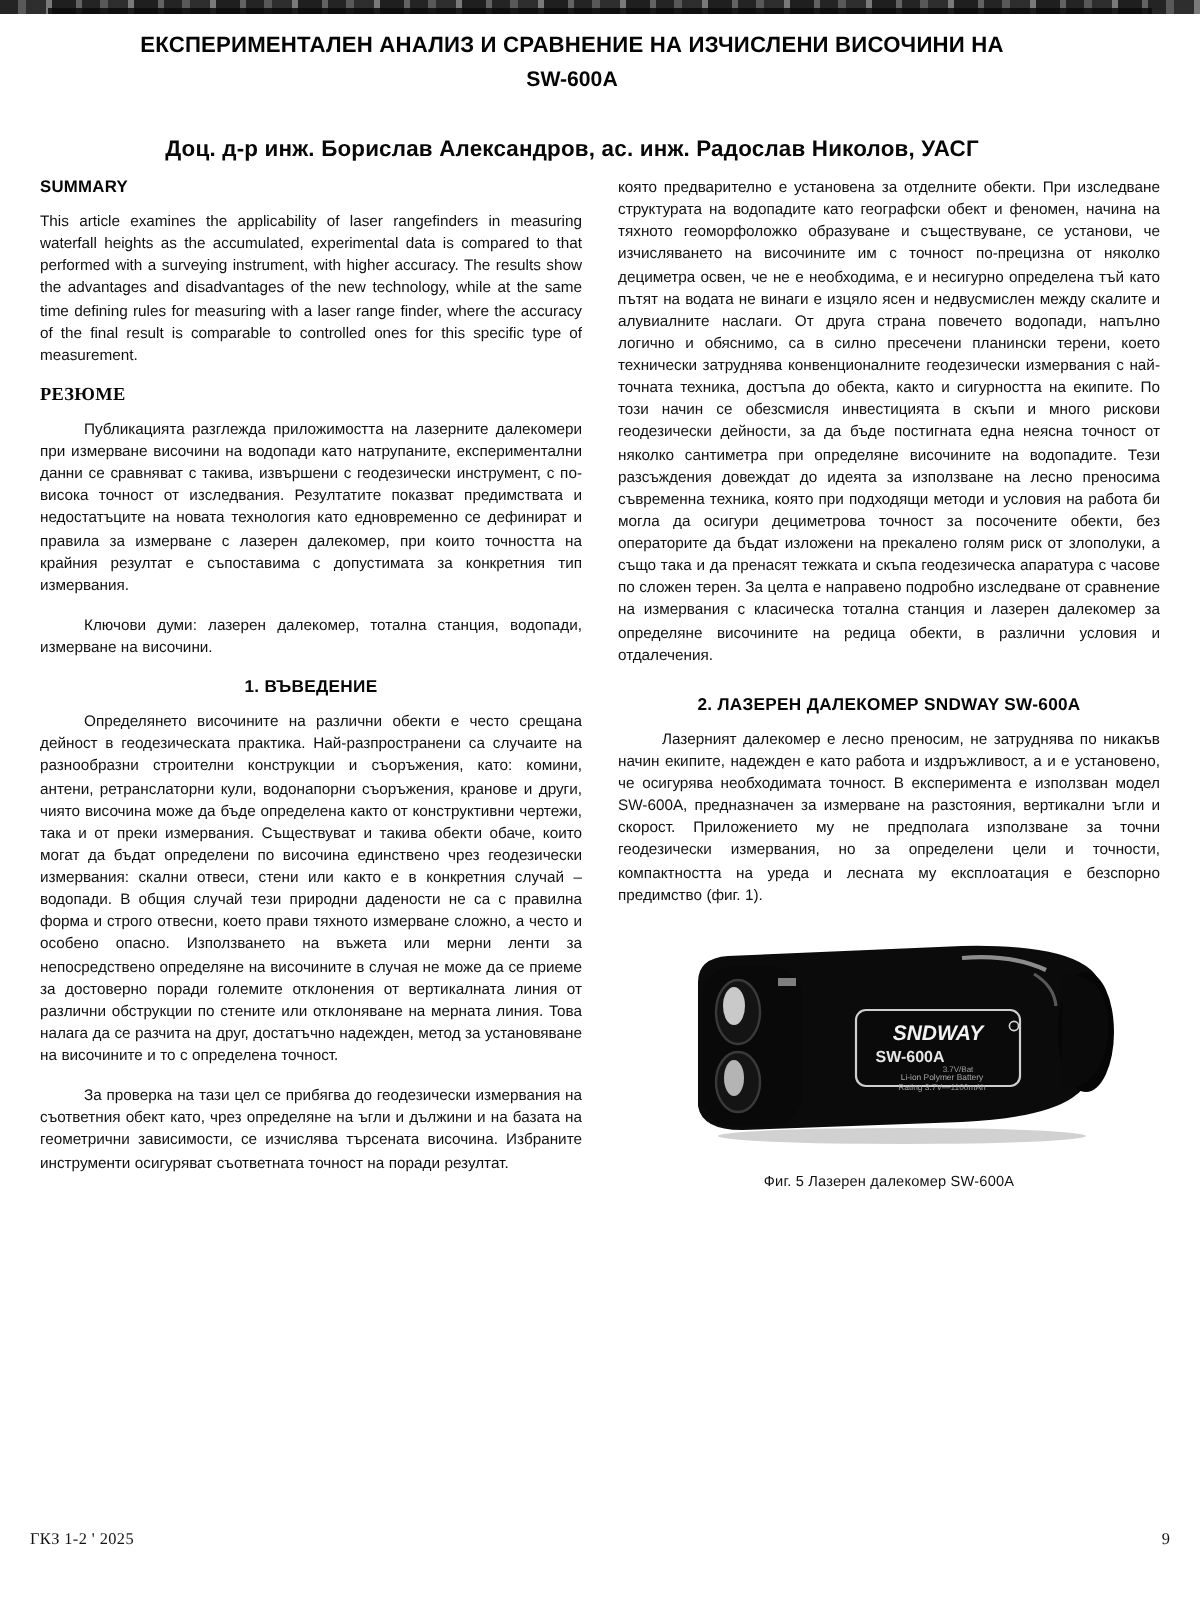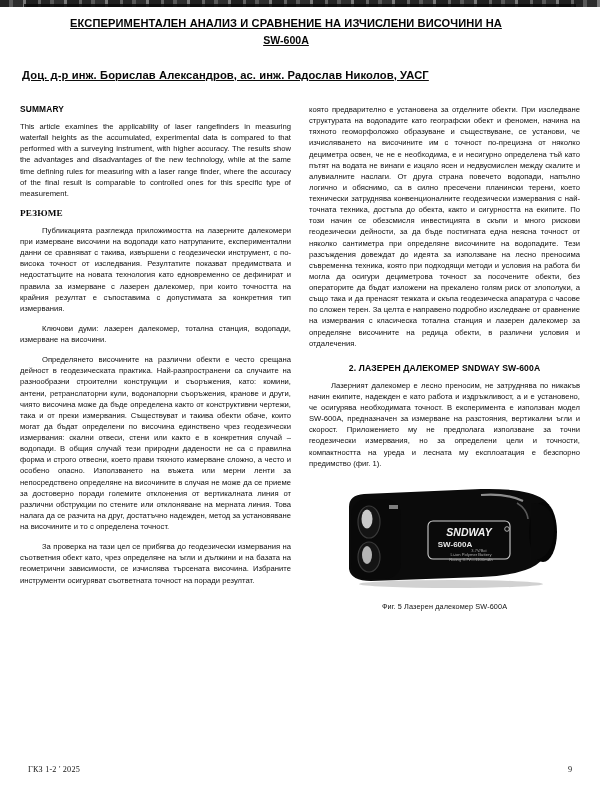--- a/index.html
+++ b/index.html
@@ -43,21 +43,20 @@
     opacity: .85;
   }
 
   .page {
     position: absolute;
     top: 0;
     left: 0;
     width: 572px;
     height: 800px;
     padding: 0;
-    text-decoration: underline;
   }
 
   .title-block {
     margin: 16px 22px 0 22px;
     text-align: center;
   }
   .doc-title {
     font-size: 11.1px;
     font-weight: bold;
     line-height: 1.42;
@@ -66,30 +65,30 @@
   }
   .doc-subtitle {
     font-size: 10.6px;
     font-weight: bold;
     line-height: 1.4;
     margin-top: 1px;
     color: #050505;
   }
   .authors {
     margin: 21px 22px 0 22px;
-    text-align: left;
+    text-align: center;
     font-size: 11.2px;
     font-weight: bold;
     letter-spacing: .1px;
     color: #080808;
   }
 
   .columns {
     position: absolute;
-    top: 104px;
+    top: 88px;
     left: 0;
     width: 600px;
     display: flex;
     gap: 18px;
     padding: 0 20px;
     box-sizing: border-box;
   }
   .col {
     width: 272px;
     box-sizing: border-box;
@@ -145,21 +144,21 @@
     font-size: 7.3px;
     color: #111;
     letter-spacing: .1px;
   }
 
   .footer {
     position: absolute;
     left: 0;
     bottom: 26px;
     width: 600px;
-    padding: 0 28px;
+    padding: 0 15px;
     box-sizing: border-box;
     display: flex;
     justify-content: space-between;
     align-items: baseline;
   }
   .footer-left {
     font-size: 8.2px;
     font-family: "Liberation Serif", serif;
     color: #141414;
     letter-spacing: .2px;
@@ -186,20 +185,21 @@
   <div class="authors">Доц. д-р инж. Борислав Александров, ас. инж. Радослав Николов,  УАСГ</div>
 
   <div class="columns">
 
     <div class="col">
       <div class="sec-head">SUMMARY</div>
       <p class="body tight">This article examines the applicability of laser rangefinders in measuring waterfall heights as the accumulated, experimental data is compared to that performed with a surveying instrument, with higher accuracy. The results show the advantages and disadvantages of the new technology, while at the same time defining rules for measuring with a laser range finder, where the accuracy of the final result is comparable to controlled ones for this specific type of measurement.</p>
       <div class="sec-head cyr">РЕЗЮМЕ</div>
       <p class="body indent tight">Публикацията разглежда приложимостта на лазерните далекомери при измерване височини на водопади като натрупаните, експериментални данни се сравняват с такива, извършени с геодезически инструмент, с по-висока точност от изследвания. Резултатите показват предимствата и недостатъците на новата технология като едновременно се дефинират и правила за измерване с лазерен далекомер, при които точността на крайния резултат е съпоставима с допустимата за конкретния тип измервания.</p>
       <p class="body indent tight">Ключови думи: лазерен далекомер, тотална станция, водопади, измерване на височини.</p>
+      <div class="sec-head cyr num">1. ВЪВЕДЕНИЕ</div>
       <p class="body indent tight">Определянето височините на различни обекти е често срещана дейност в геодезическата практика. Най-разпространени са случаите на разнообразни строителни конструкции и съоръжения, като: комини, антени, ретранслаторни кули, водонапорни съоръжения, кранове и други, чиято височина може да бъде определена както от конструктивни чертежи, така и от преки измервания. Съществуват и такива обекти обаче, които могат да бъдат определени по височина единствено чрез геодезически измервания: скални отвеси, стени или както е в конкретния случай – водопади. В общия случай тези природни дадености не са с правилна форма и строго отвесни, което прави тяхното измерване сложно, а често и особено опасно. Използването на въжета или мерни ленти за непосредствено определяне на височините в случая не може да се приеме за достоверно поради големите отклонения от вертикалната линия от различни обструкции по стените или отклоняване на мерната линия. Това налага да се разчита на друг, достатъчно надежден, метод за установяване на височините и то с определена точност.</p>
       <p class="body indent">За проверка на тази цел се прибягва до геодезически измервания на съответния обект като, чрез определяне на ъгли и дължини и на базата на геометрични зависимости, се изчислява търсената височина. Избраните инструменти осигуряват съответната точност на поради резултат.</p>
     </div>
 
     <div class="col">
       <p class="body">която предварително е установена за отделните обекти. При изследване структурата на водопадите като географски обект и феномен, начина на тяхното геоморфоложко образуване и съществуване, се установи, че изчисляването на височините им с точност по-прецизна от няколко дециметра освен, че не е необходима, е и несигурно определена тъй като пътят на водата не винаги е изцяло ясен и недвусмислен между скалите и алувиалните наслаги. От друга страна повечето водопади, напълно логично и обяснимо, са в силно пресечени планински терени, което технически затруднява конвенционалните геодезически измервания с най-точната техника, достъпа до обекта, както и сигурността на екипите. По този начин се обезсмисля инвестицията в скъпи и много рискови геодезически дейности, за да бъде постигната една неясна точност от няколко сантиметра при определяне височините на водопадите. Тези разсъждения довеждат до идеята за използване на лесно преносима съвременна техника, която при подходящи методи и условия на работа би могла да осигури дециметрова точност за посочените обекти, без операторите да бъдат изложени на прекалено голям риск от злополуки, а също така и да пренасят тежката и скъпа геодезическа апаратура с часове по сложен терен.  За целта е направено подробно изследване от сравнение на измервания с класическа тотална станция и лазерен далекомер за определяне височините на редица обекти, в различни условия и отдалечения.</p>
       <div class="gap-sm"></div>
       <div class="sec-head num">2. ЛАЗЕРЕН ДАЛЕКОМЕР SNDWAY SW-600A</div>
       <p class="body indent">Лазерният далекомер е лесно преносим, не затруднява по никакъв начин екипите, надежден е като работа и издръжливост, а и е установено, че осигурява необходимата точност. В експеримента е използван модел SW-600A, предназначен за измерване на разстояния, вертикални ъгли и скорост. Приложението му не предполага използване за точни геодезически измервания, но за определени цели и точности, компактността на уреда и лесната му експлоатация е безспорно предимство (фиг. 1).</p>
 

